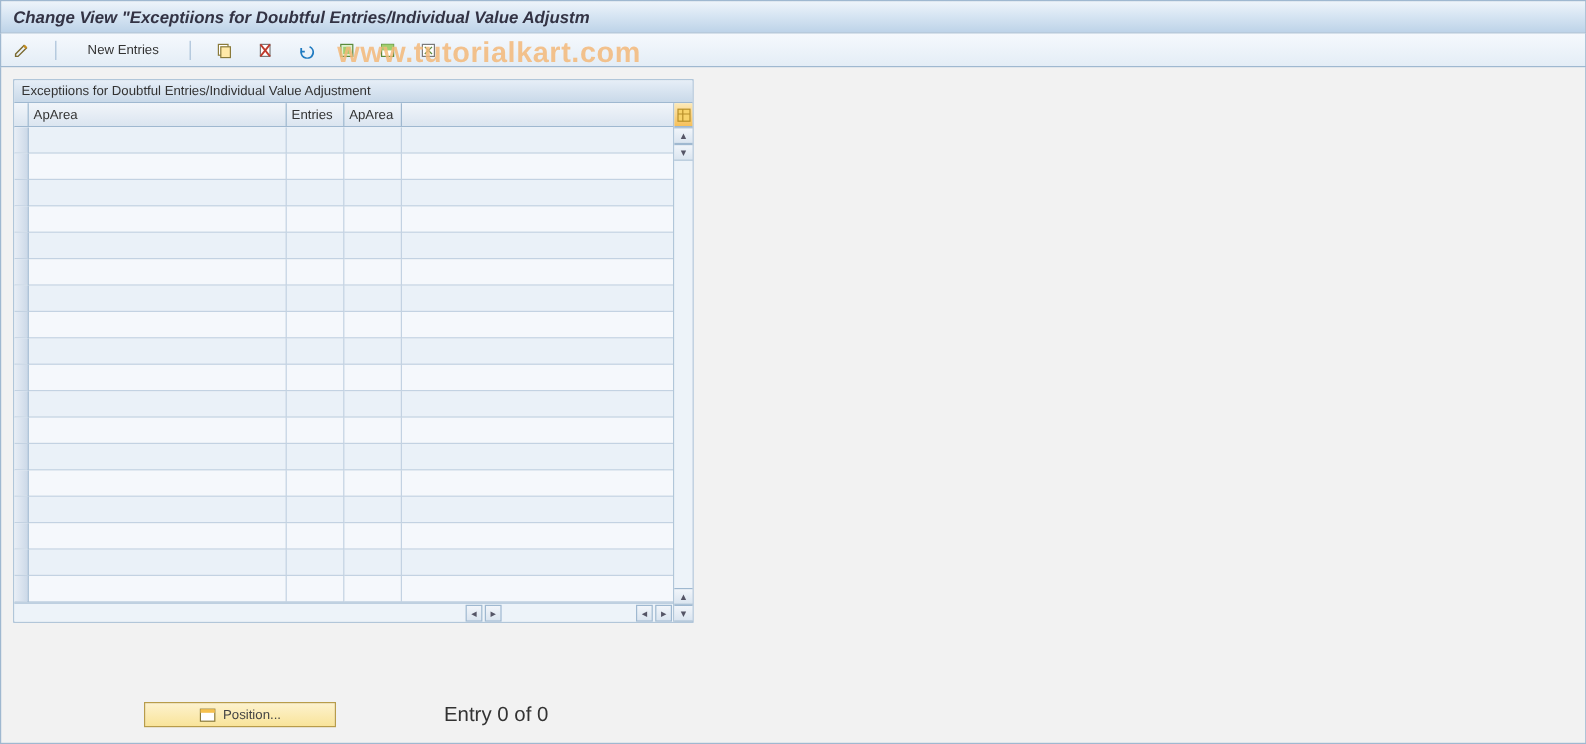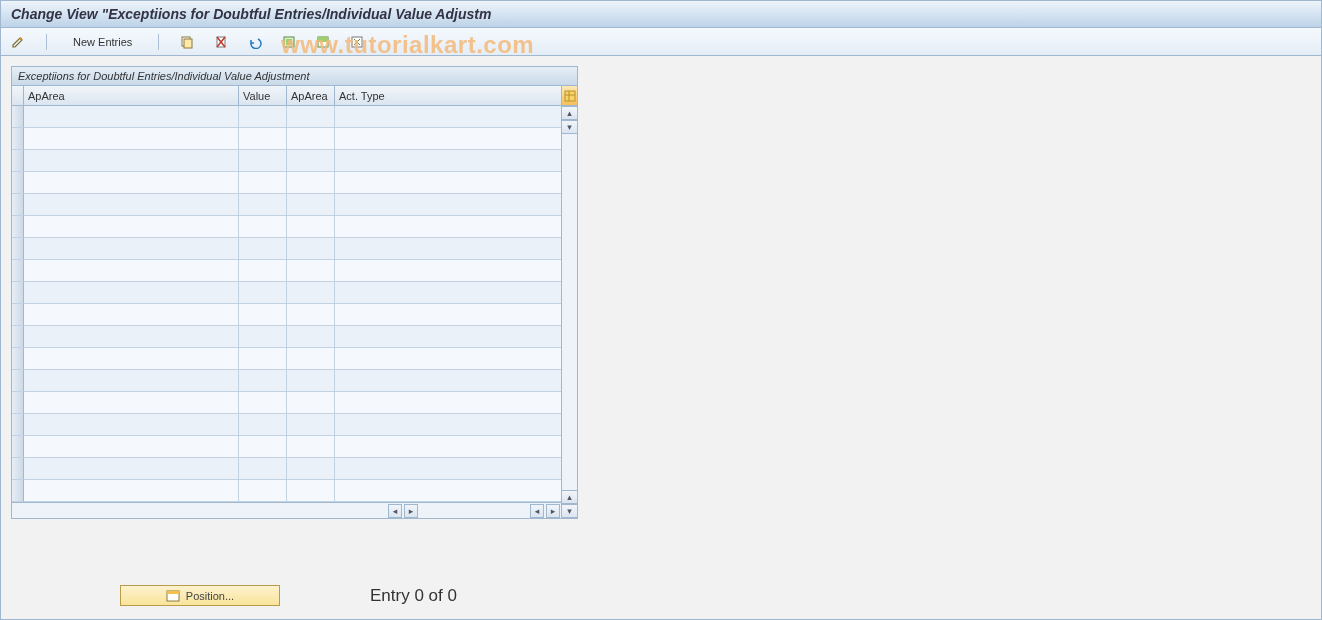--- a/index.html
+++ b/index.html
@@ -82,21 +82,20 @@
       width: 567px;
       border: 1px solid #9fb8d0;
       background: #fff;
     }
     .table-title {
       background: linear-gradient(to bottom, #e6eef7 0%, #c9d9e9 100%);
       border-bottom: 1px solid #9fb8d0;
       padding: 3px 6px;
       font-size: 11px;
       color: #333;
-      font-style: italic;
     }
     .table-wrap { display: flex; justify-content: space-between; }
     .table-main { flex: 1; }
     .grid-header {
       display: flex;
       background: linear-gradient(to bottom, #f1f5fa 0%, #dbe5f0 100%);
       border-bottom: 1px solid #9fb8d0;
       height: 20px;
     }
     .row-handle-h {
@@ -262,23 +261,22 @@
 </div>
 
 <div class="content-area">
   <div class="table-container">
     <div class="table-title">Exceptiions for Doubtful Entries/Individual Value Adjustment</div>
     <div class="table-wrap">
       <div class="table-main">
         <div class="grid-header">
           <div class="row-handle-h"></div>
           <div class="col-h col-aparea">ApArea</div>
-          <div class="col-h col-mtrans">Value</div>
+          <div class="col-h col-mtrans">Entries</div>
           <div class="col-h col-strans">ApArea</div>
-          <div class="col-h col-acttype">Act. Type</div>
         </div>
         <div class="grid-body" id="grid-body">
             <div class="grid-row">
               <div class="row-handle"></div>
               <div class="cell col-aparea"></div>
               <div class="cell col-mtrans"></div>
               <div class="cell col-strans"></div>
               <div class="cell col-acttype"></div>
             </div>
             <div class="grid-row">

